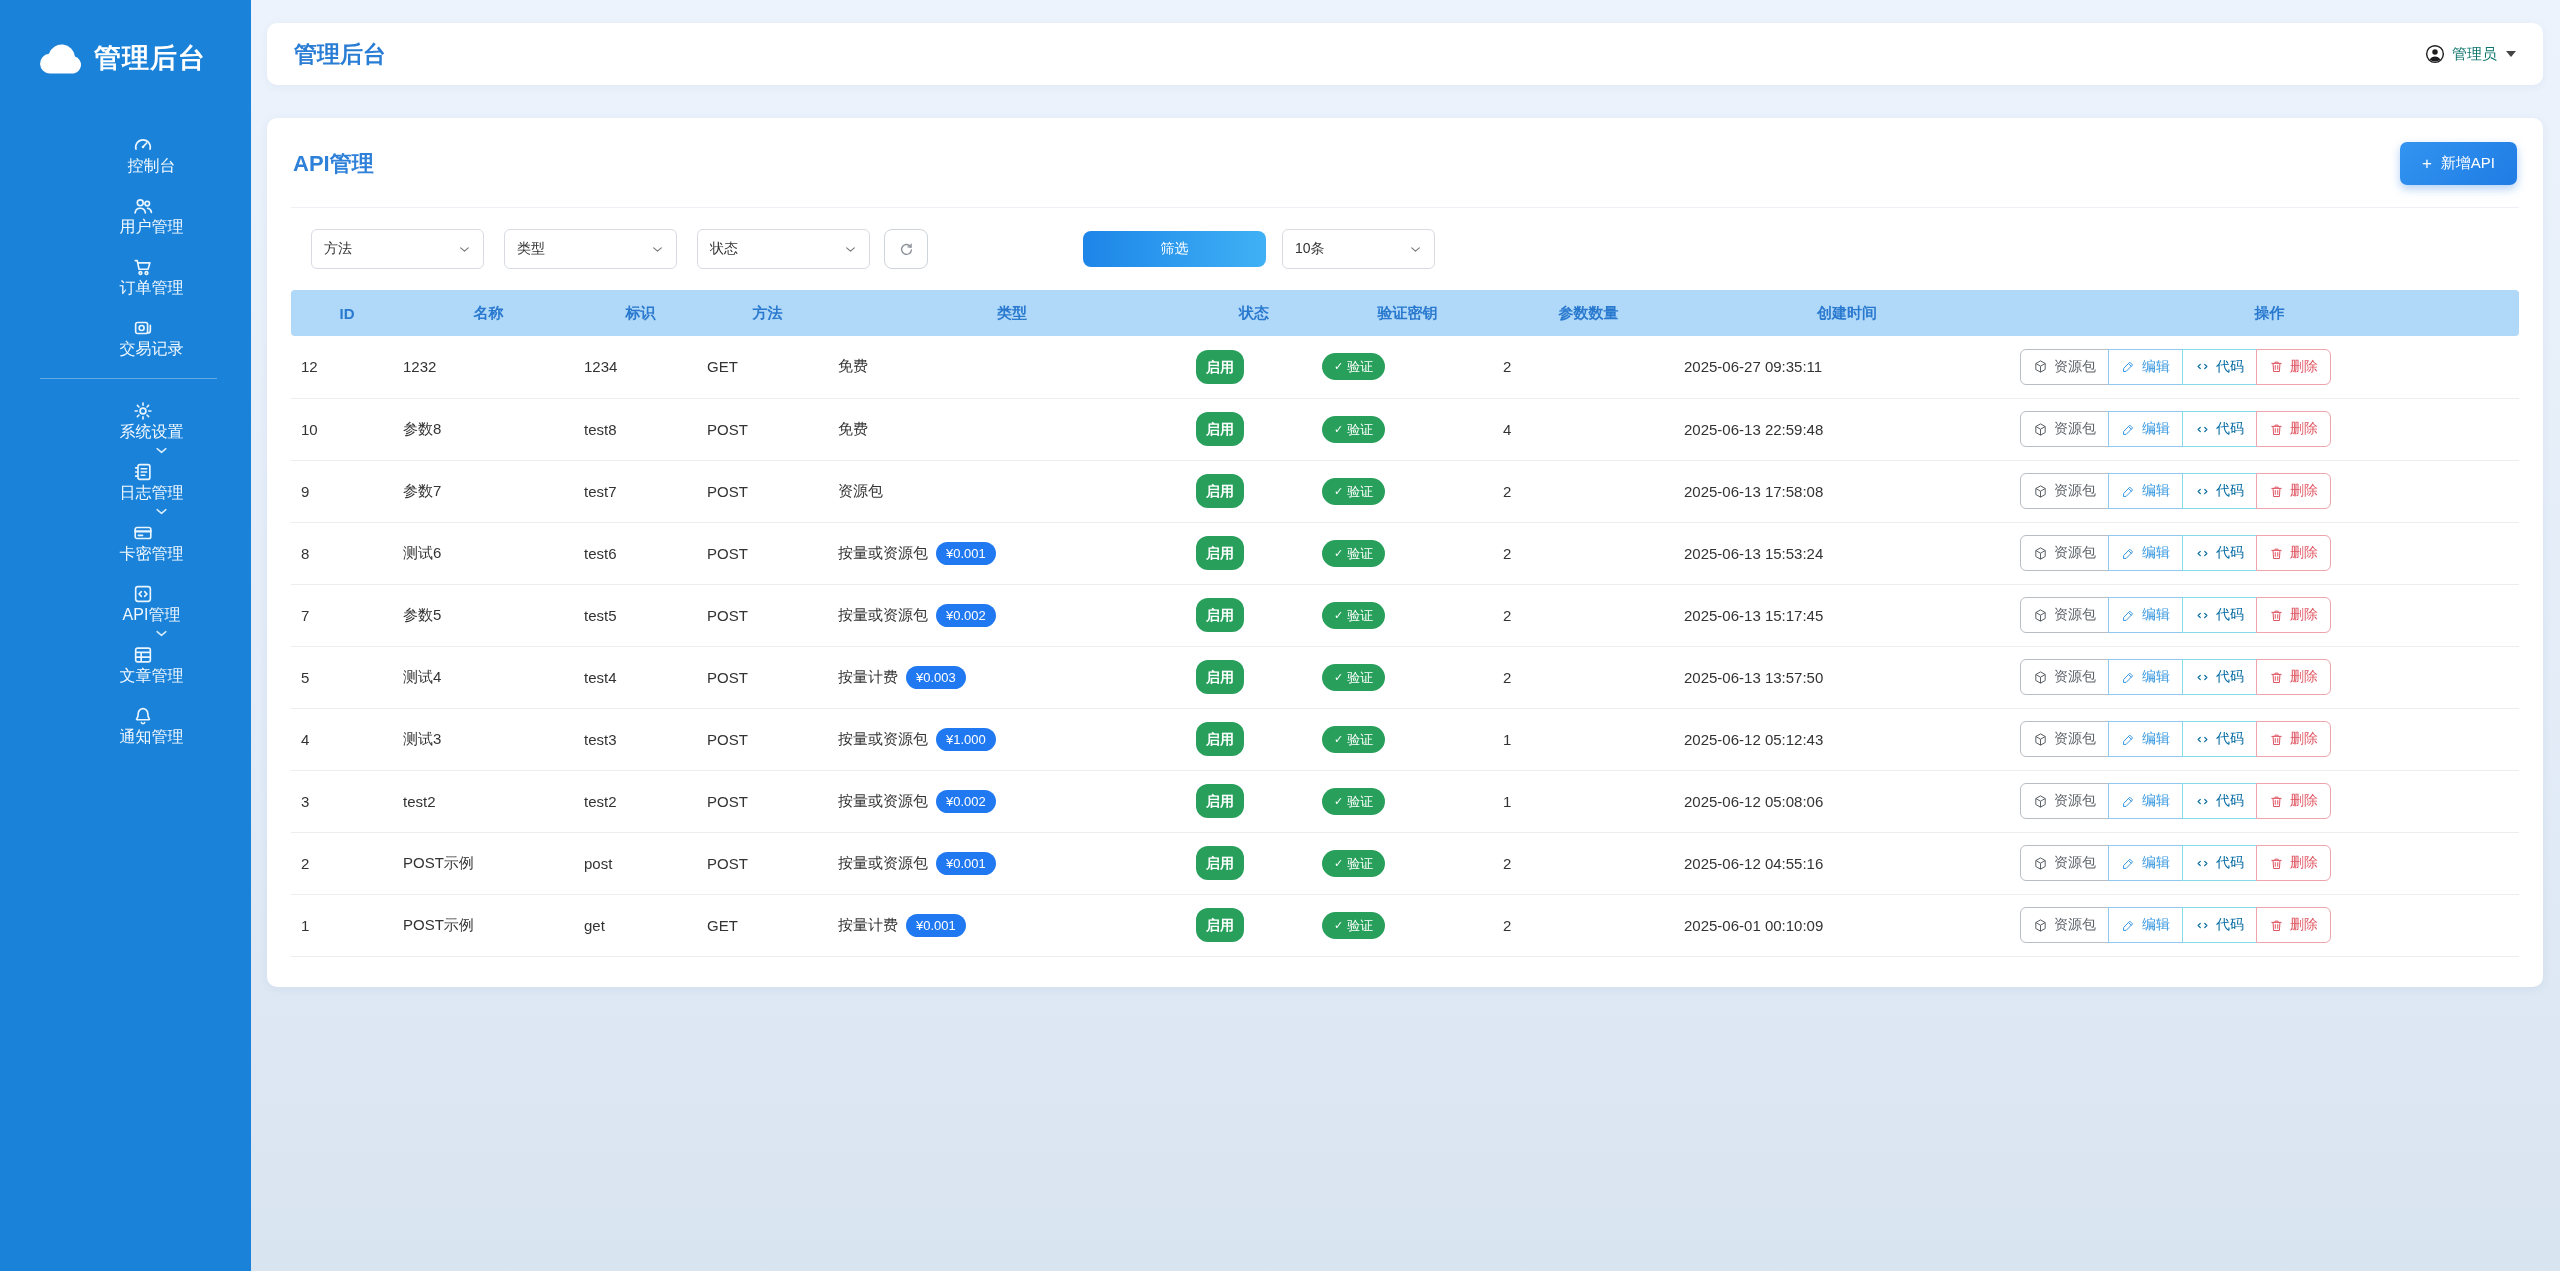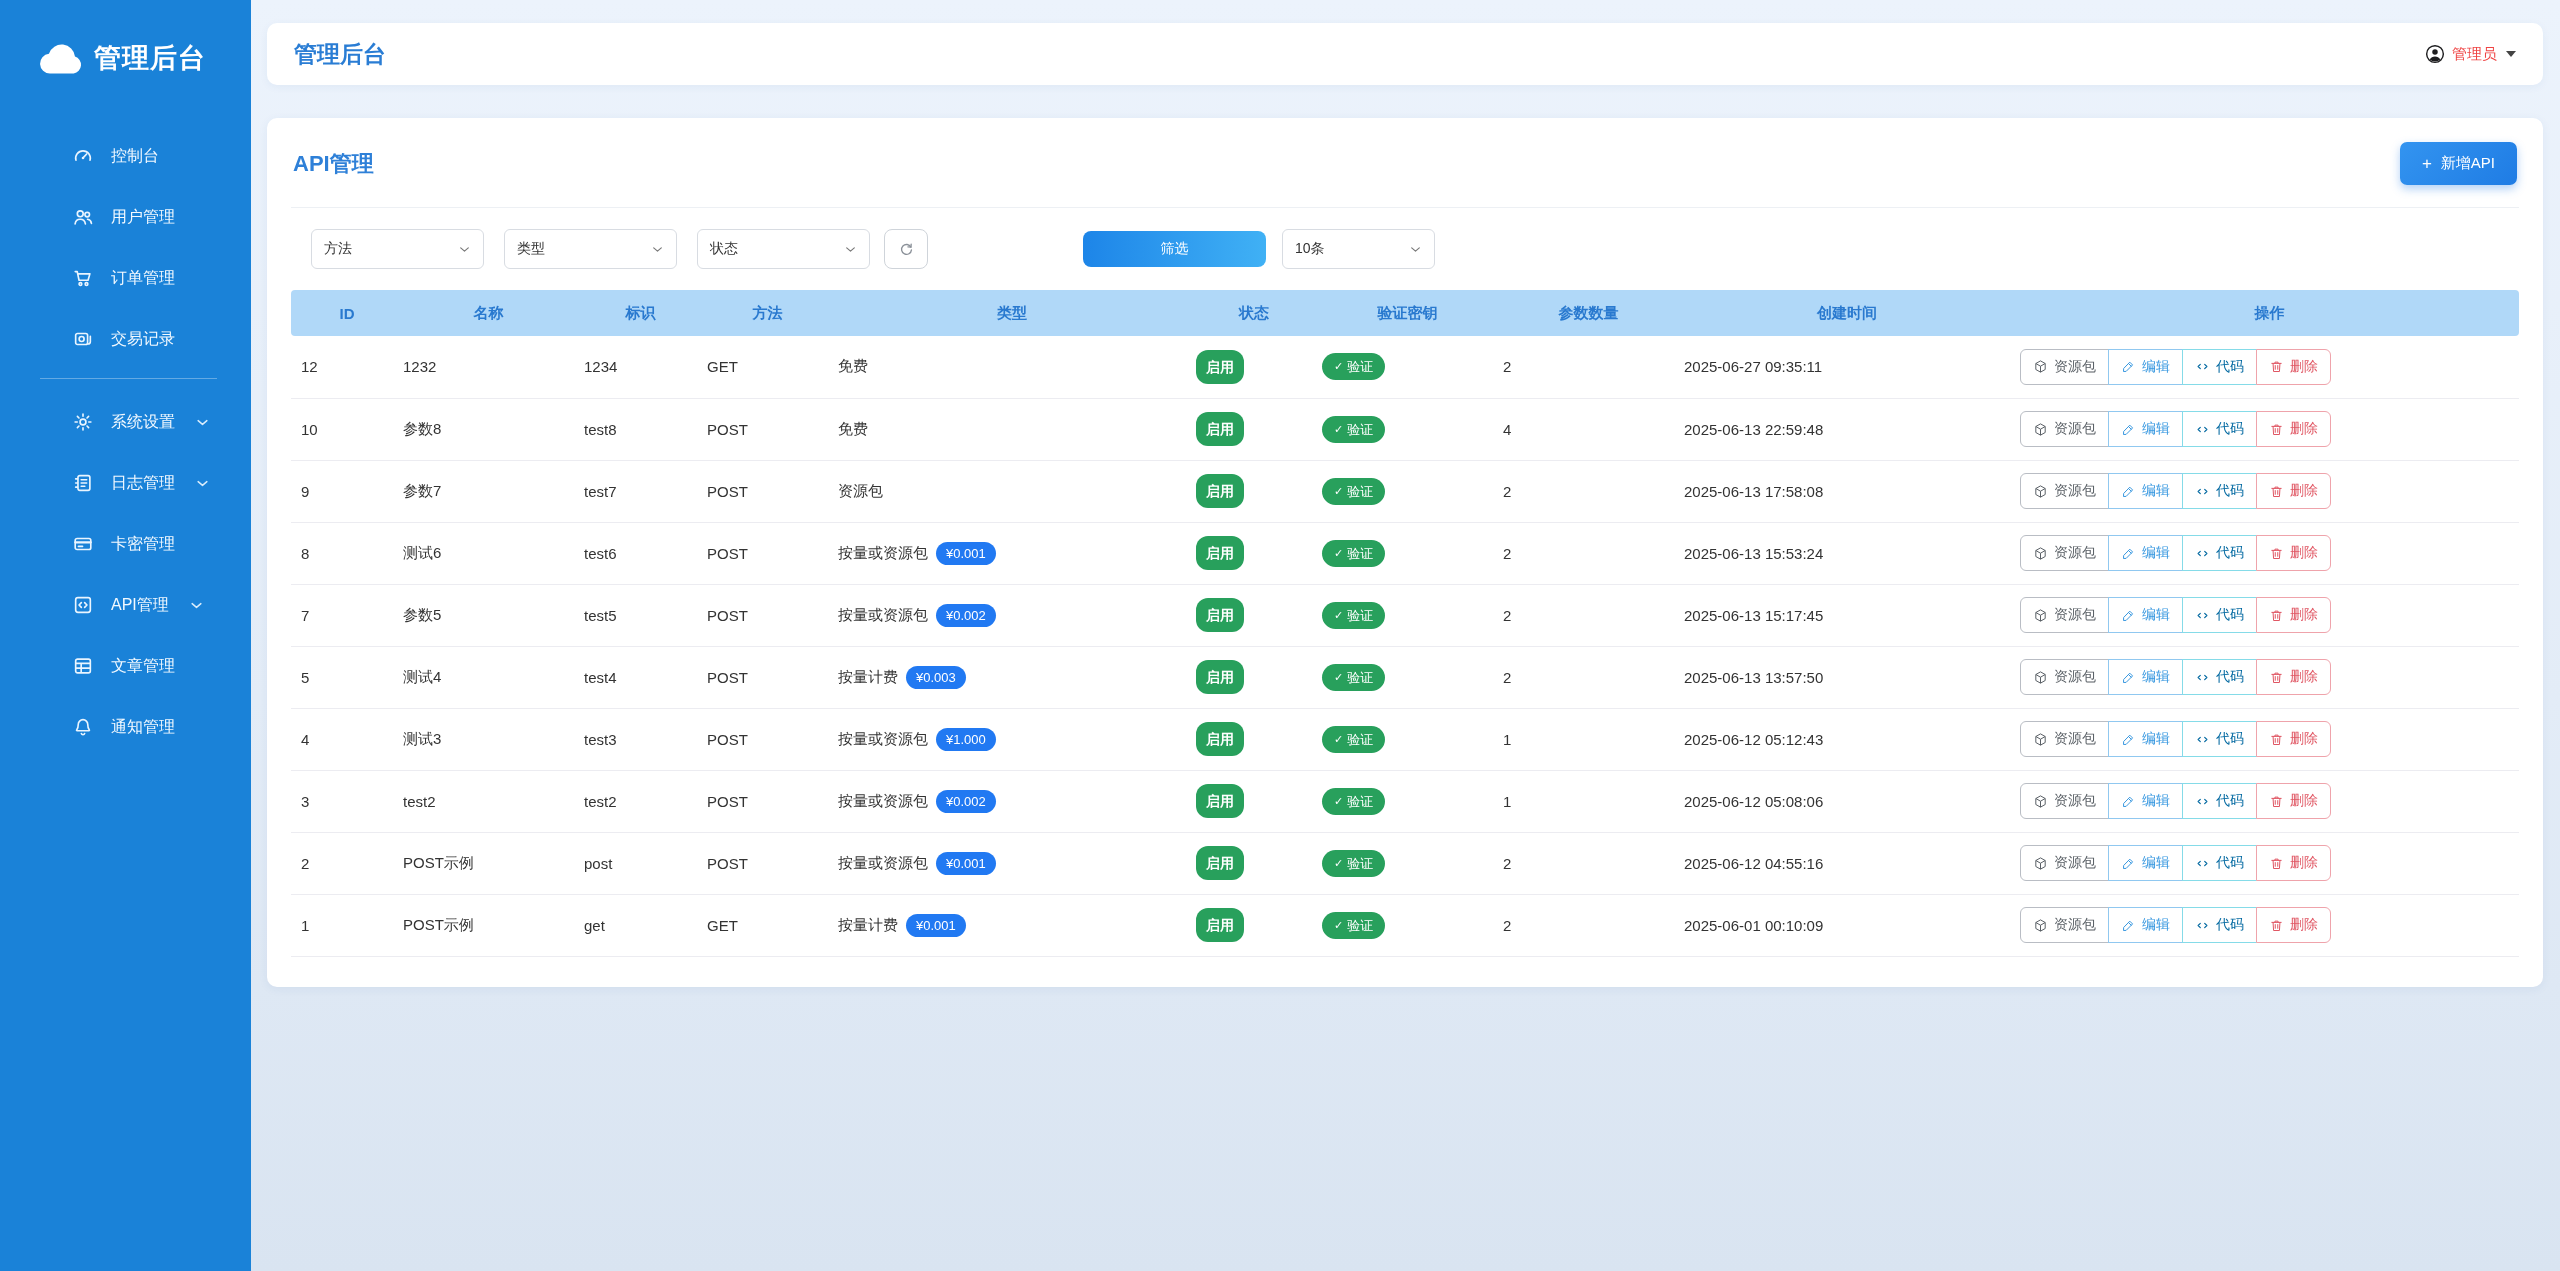--- a/index.html
+++ b/index.html
@@ -17,37 +17,37 @@
     background:#1a82d8;
     color:#fff;
   }
   .logo { display:flex; align-items:center; gap:10px; padding:40px 0 0 38px; }
   .logo .cloud { width:46px; height:34px; color:#fff; }
   .logo-text { font-size:27px; font-weight:bold; letter-spacing:1px; }
   .nav { margin-top:58px; }
   .nav-item {
     height:44px; margin-bottom:17px;
     display:flex; align-items:center;
-    padding-left:72px; cursor:pointer;
-    color:#f2f9ff; font-size:16px;
+    padding-left:52px; cursor:pointer;
+    color:#f2f9ff; font-size:16px;flex-direction:column;
   }
   .nav-item .nav-ico { width:22px; height:22px; margin-right:17px; color:#eaf5ff; }
   .nav-item .chev { width:15px; height:15px; margin-left:20px; color:#d8ecfc; }
   .nav-divider { height:1px; background:rgba(255,255,255,0.32); margin:4px 34px 21px 40px; }
 
   
   .main { flex:1; padding:23px 17px 0 16px; }
 
   .topbar {
     background:#fff; border-radius:10px; height:62px;
     display:flex; align-items:center; justify-content:space-between;
     padding:0 27px; box-shadow:0 2px 8px rgba(40,90,160,0.06);
   }
   .topbar-title { color:#2a7dd4; font-size:23px; font-weight:bold; }
-  .user-menu { display:flex; align-items:center; gap:7px; cursor:pointer; color:#ef4444; font-size:15px; }
+  .user-menu { display:flex; align-items:center; gap:7px; cursor:pointer; color:#0f766e; font-size:15px; }
   .user-menu .avatar { width:20px; height:20px; color:#1d1d1f; }
   .caret { width:0; height:0; border-left:5px solid transparent; border-right:5px solid transparent; border-top:6px solid #444; margin-left:2px; }
 
   
   .content-card {
     margin-top:33px; background:#fff; border-radius:10px;
     padding:0 24px 30px; box-shadow:0 2px 10px rgba(40,90,160,0.07);
   }
   .card-head {
     display:flex; align-items:center; justify-content:space-between;

